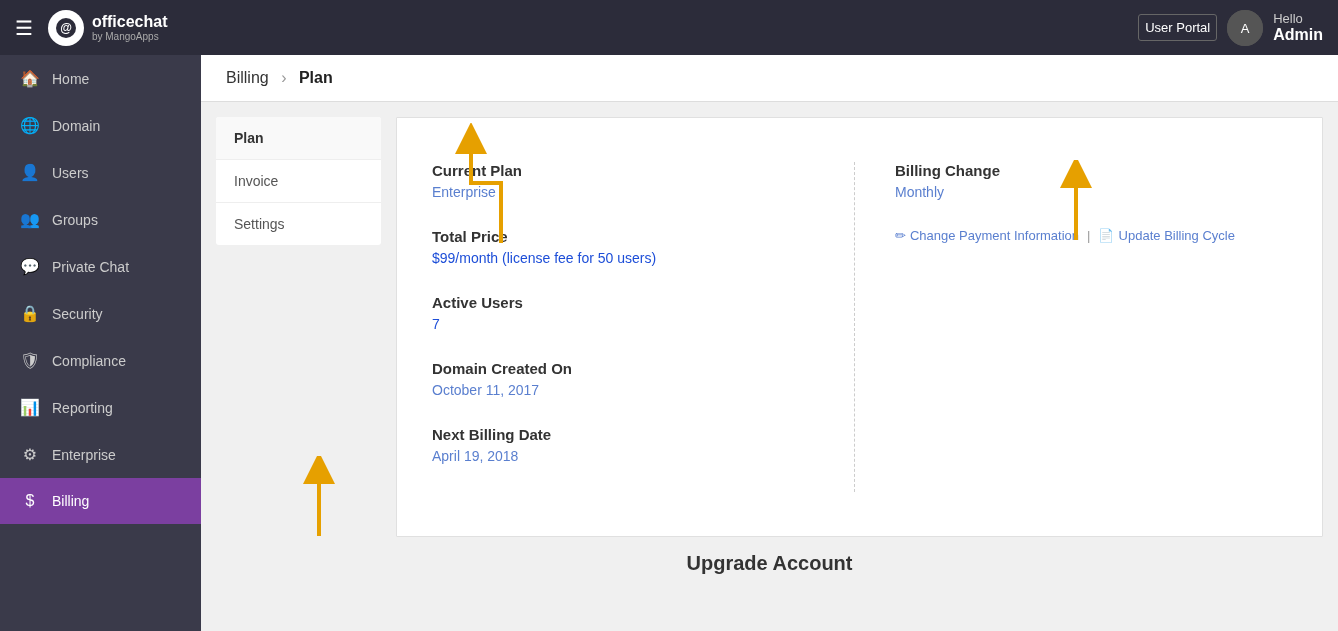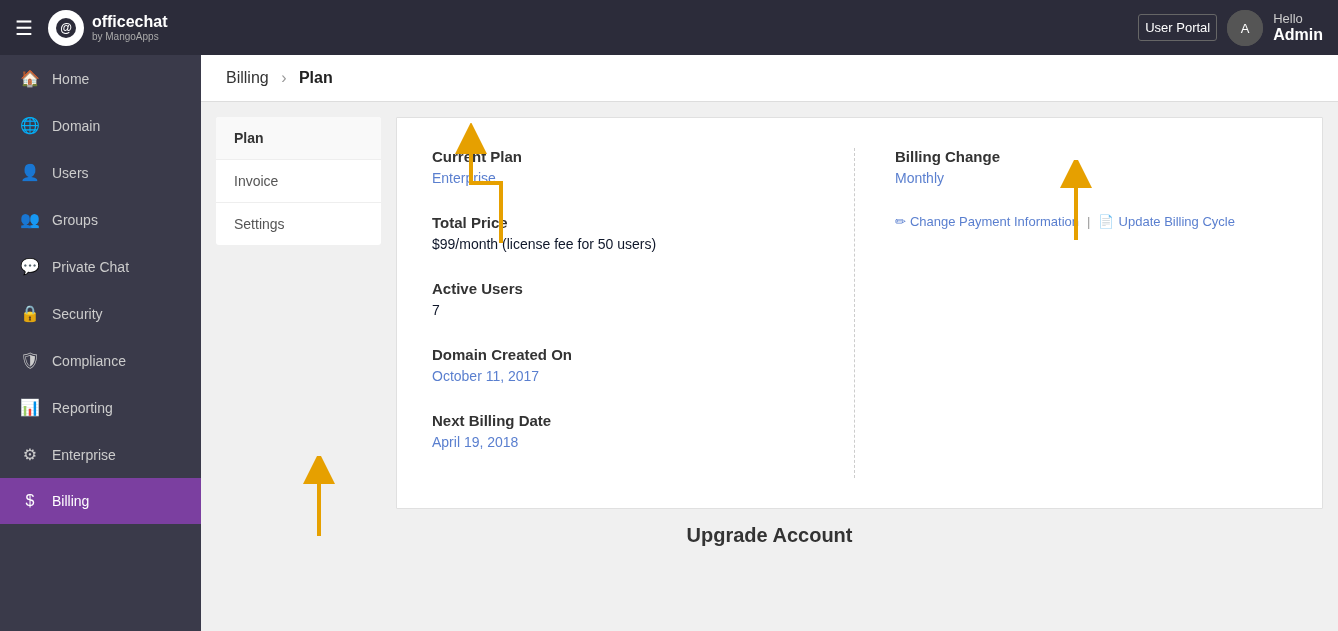--- a/index.html
+++ b/index.html
@@ -92,30 +92,30 @@
       border-bottom: 1px solid #eee;
     }
     .sub-nav-item:last-child { border-bottom: none; }
     .sub-nav-item.active { color: #333; font-weight: bold; background: #f9f9f9; }
 
     
     .plan-card {
       flex: 1;
       background: #fff;
       border-radius: 1px;
-      padding: 30px 35px;
+      padding: 44px 35px;
       border: 1px solid #e0e0e0;
     }
     .plan-columns { display: flex; gap: 0; }
     .plan-left { flex: 1; padding-right: 30px; border-right: 1px dashed #ccc; }
     .plan-right { flex: 1; padding-left: 40px; }
 
     .plan-field { margin-bottom: 28px; }
     .plan-field-label { font-size: 15px; font-weight: bold; color: #333; margin-bottom: 5px; }
-    .plan-field-value { font-size: 14px; color: #0f172a; }
+    .plan-field-value { font-size: 14px; color: #1d4ed8; }
     .plan-field-value.blue { color: #5a7fcf; }
 
     .plan-actions { display: flex; align-items: center; gap: 8px; margin-top: 10px; }
     .plan-link { color: #5a7fcf; font-size: 13px; cursor: pointer; text-decoration: none; display: flex; align-items: center; gap: 4px; }
     .plan-separator { color: #999; font-size: 13px; }
 
     
     .upgrade-section {
       margin: 0 15px 15px;
       text-align: center;

